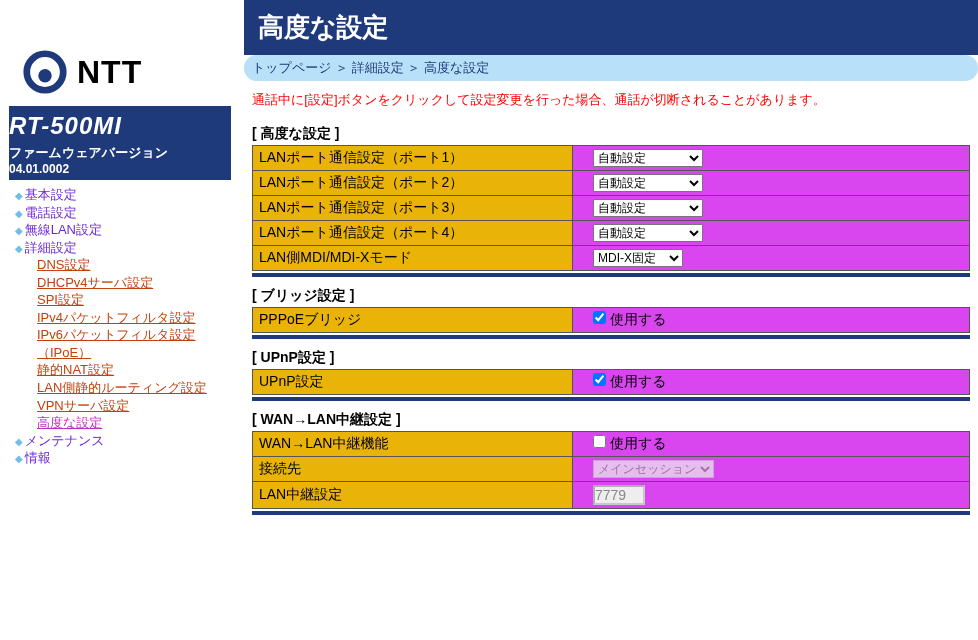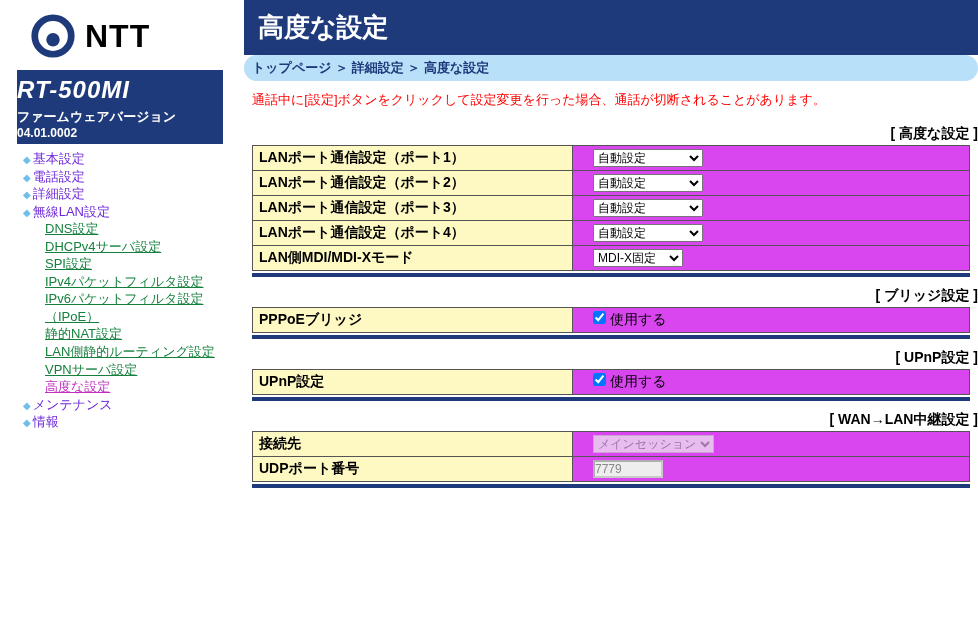--- a/index.html
+++ b/index.html
@@ -1,44 +1,44 @@
 <!DOCTYPE html>
 <html><head>
 <meta charset="utf-8">
 <style>
 * { margin: 0; padding: 0; box-sizing: border-box; }
 body { font-family: "MS PGothic", sans-serif; font-size: 13px; background: #fff; width: 978px; }
 .container { display: flex; }
-.sidebar { width: 240px; padding: 8px 17px; }
+.sidebar { width: 240px; padding: 8px 9px; margin-top: 36px; }
 .logo-area { display: flex; align-items: center; margin: 4px 0 10px 0; padding-left: 12px; }
 .logo-svg { width: 48px; height: 48px; }
 .logo-text { font-size: 32px; font-weight: bold; margin-left: 8px; letter-spacing: 1px; }
 .model-box { background: #1e3a7b; color: #fff; text-align: left; padding: 6px 0 4px 0; margin-bottom: 6px; }
 .model-name { font-size: 24px; font-style: italic; font-weight: bold; letter-spacing: 1px; }
 .fw-label { font-size: 13px; font-weight: bold; margin-top: 4px; }
 .fw-ver { font-size: 12px; font-weight: bold; }
 .nav { list-style: none; padding-left: 6px; }
 .nav li { line-height: 1.35; }
 .nav .top-item::before { content: "◆"; color: #6fbfe8; font-size: 10px; margin-right: 2px; }
 .nav .top-item { color: #6d28d9; cursor: pointer; }
 .sub { list-style: none; padding-left: 22px; }
-.sub li a { color: #15803d; text-decoration: underline; cursor: pointer; }
+.sub li a { color: #c2410c; text-decoration: underline; cursor: pointer; }
 .sub li.current a { color: #c030c0; }
 .main { flex: 1; padding: 0 0 0 4px; }
 .page-title { background: #1e3a7b; color: #fff; font-size: 26px; font-weight: bold; padding: 10px 14px; }
-.breadcrumb { background: #b8e0f8; color: #1e3a7b; font-weight: bold; padding: 4px 8px; font-size: 13px; border-radius: 13px; }
+.breadcrumb { background: #b8e0f8; color: #1e3a7b; font-weight: normal; padding: 4px 8px; font-size: 13px; border-radius: 13px; }
 .warning { color: #ff0000; padding: 10px 8px 6px 8px; font-size: 13px; }
-.section-head { font-weight: bold; margin: 10px 0 2px 8px; font-size: 14px; text-align: right; }
+.section-head { font-weight: bold; margin: 10px 0 2px 8px; font-size: 14px; }
 table.cfg { border-collapse: collapse; width: calc(100% - 16px); margin: 0 8px; }
 table.cfg td { border: 1px solid #555; padding: 3px 6px; font-size: 14px; }
-table.cfg td.label { background: #fef9c3; font-weight: bold; width: 320px; }
+table.cfg td.label { background: #eab308; font-weight: normal; width: 320px; }
 table.cfg td.value { background: #d946ef; padding-left: 20px; }
 .sep-bar { height: 4px; background: #1e3a7b; margin: 2px 8px 0 8px; }
 select { font-size: 12px; min-width: 110px; }
-input[type=text] { font-size: 12px; width: 70px; }
+input[type=text] { font-size: 14px; width: 52px; }
 input[disabled], select[disabled] { background: #eee; color: #888; }
 </style>
 </head>
 <body>
 
 <div class="container">
   <div class="sidebar">
     <div class="logo-area">
       <svg class="logo-svg" viewBox="0 0 100 100">
         <circle cx="50" cy="50" r="38" fill="none" stroke="#1e3a7b" stroke-width="14"></circle>
@@ -47,22 +47,22 @@
       <span class="logo-text">NTT</span>
     </div>
     <div class="model-box">
       <div class="model-name">RT-500MI</div>
       <div class="fw-label">ファームウェアバージョン</div>
       <div class="fw-ver">04.01.0002</div>
     </div>
     <ul class="nav">
       <li class="top-item">基本設定</li>
       <li class="top-item">電話設定</li>
+      <li class="top-item">無線LAN設定</li>
       <li class="top-item">詳細設定</li>
-      <li class="top-item">無線LAN設定</li>
       <ul class="sub">
         <li><a>DNS設定</a></li>
         <li><a>DHCPv4サーバ設定</a></li>
         <li><a>SPI設定</a></li>
         <li><a>IPv4パケットフィルタ設定</a></li>
         <li><a>IPv6パケットフィルタ設定（IPoE）</a></li>
         <li><a>静的NAT設定</a></li>
         <li><a>LAN側静的ルーティング設定</a></li>
         <li><a>VPNサーバ設定</a></li>
         <li class="current"><a>高度な設定</a></li>
@@ -122,26 +122,30 @@
             <td class="label">UPnP設定</td>
           <td class="value"><input type="checkbox" checked="" style=""> <span>使用する</span></td>
           </tr>
     </tbody>
       </table>
     <div class="sep-bar"></div>
 
     <div class="section-head">[ WAN→LAN中継設定 ]</div>
     <table class="cfg">
       <tbody>
+          <tr>
+            <td class="label">WAN→LAN中継機能</td>
+          <td class="value"><input type="checkbox" style=""> <span>使用する</span></td>
+          </tr>
       <tr>
             <td class="label">接続先</td>
           <td class="value"><select disabled=""><option>メインセッション</option></select></td>
           </tr>
       <tr>
-            <td class="label">UDPポート番号</td>
+            <td class="label">LAN中継設定</td>
           <td class="value"><input type="text" disabled="" value="7779" style=""></td>
           </tr>
     </tbody>
       </table>
     <div class="sep-bar"></div>
 
   </div>
 </div>
 
 </body></html>

